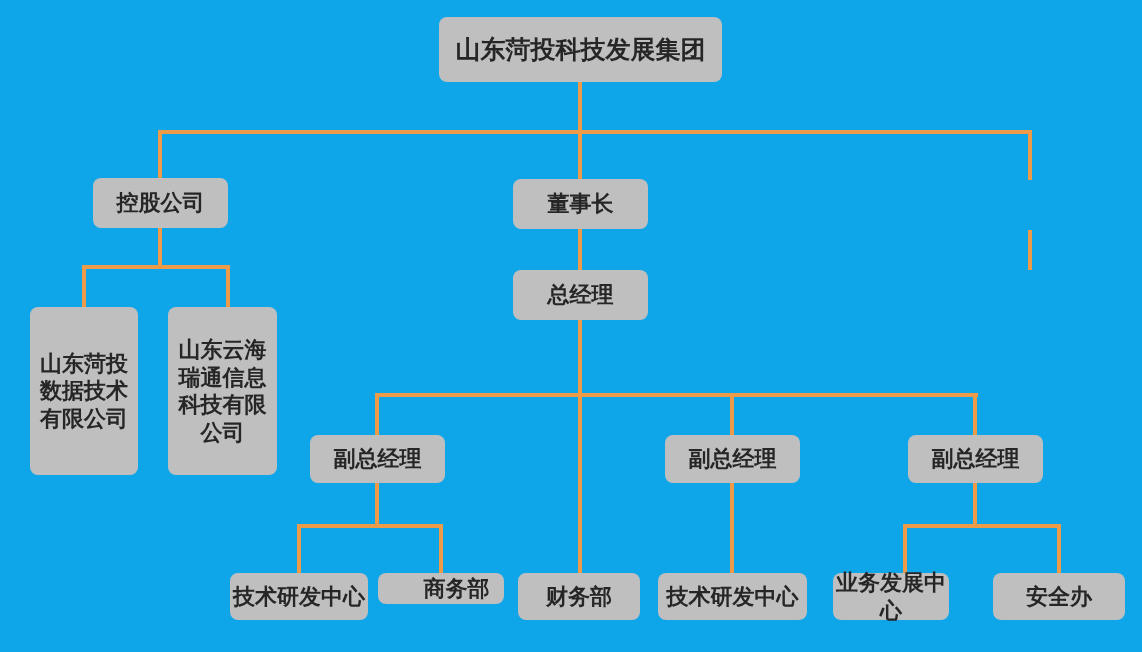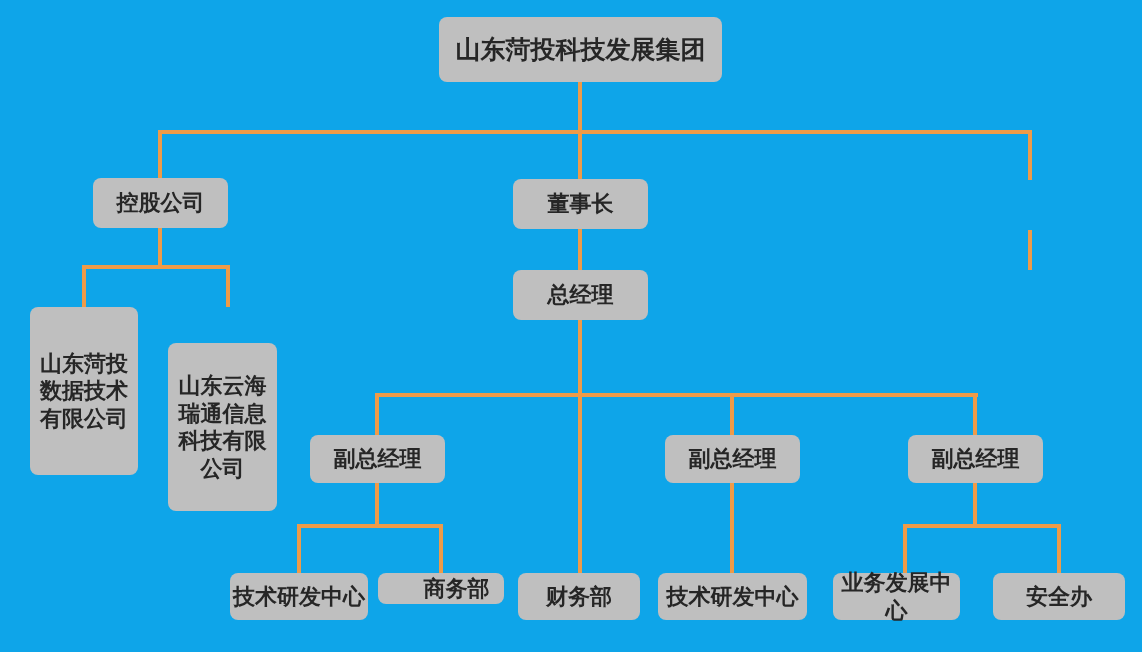--- a/index.html
+++ b/index.html
@@ -35,30 +35,30 @@
     border-radius: 8px;
     box-sizing: border-box;
   }
   
   .n-root     { left: 439px; top: 17px;  width: 283px; height: 65px;  font-size: 25px; border-radius: 8px; }
   .n-holding  { left: 93px;  top: 178px; width: 135px; height: 50px; }
   .n-chairman { left: 513px; top: 179px; width: 135px; height: 50px; }
   .n-wholly   { left: 962px; top: 180px; width: 135px; height: 50px; }
   .n-gm       { left: 513px; top: 270px; width: 135px; height: 50px; }
   .n-datatech { left: 30px;  top: 307px; width: 108px; height: 168px; padding: 0 4px; border-radius: 8px; }
-  .n-ruitong  { left: 168px; top: 307px; width: 109px; height: 168px; padding: 0 4px; border-radius: 8px; margin-top: 36px; }
+  .n-ruitong  { left: 168px; top: 307px; width: 109px; height: 168px; padding: 0 4px; border-radius: 8px; }
   .n-beijing  { left: 965px; top: 270px; width: 132px; height: 110px; padding: 0 12px; border-radius: 8px; }
   .n-dgm1     { left: 310px; top: 435px; width: 135px; height: 48px; }
   .n-dgm2     { left: 665px; top: 435px; width: 135px; height: 48px; }
   .n-dgm3     { left: 908px; top: 435px; width: 135px; height: 48px; }
   .n-admin    { left: 230px; top: 573px; width: 138px; height: 47px; }
   .n-business { left: 378px; top: 573px; width: 126px; height: 31px; padding-left: 31px; }
   .n-finance  { left: 518px; top: 573px; width: 122px; height: 47px; }
   .n-rnd      { left: 658px; top: 573px; width: 149px; height: 47px; }
-  .n-bizdev   { left: 833px; top: 573px; width: 127px; height: 47px; }
+  .n-bizdev   { left: 833px; top: 573px; width: 116px; height: 47px; }
   .n-safety   { left: 993px; top: 573px; width: 132px; height: 47px; }
 </style>
 </head>
 <body>
 
 <div id="canvas">
 
   <div class="ln" style="left:578px; top:82px;  width:4px;   height:97px;"></div>
   <div class="ln" style="left:158px; top:130px; width:874px; height:4px;"></div>
   <div class="ln" style="left:158px; top:130px; width:4px;   height:48px;"></div>

